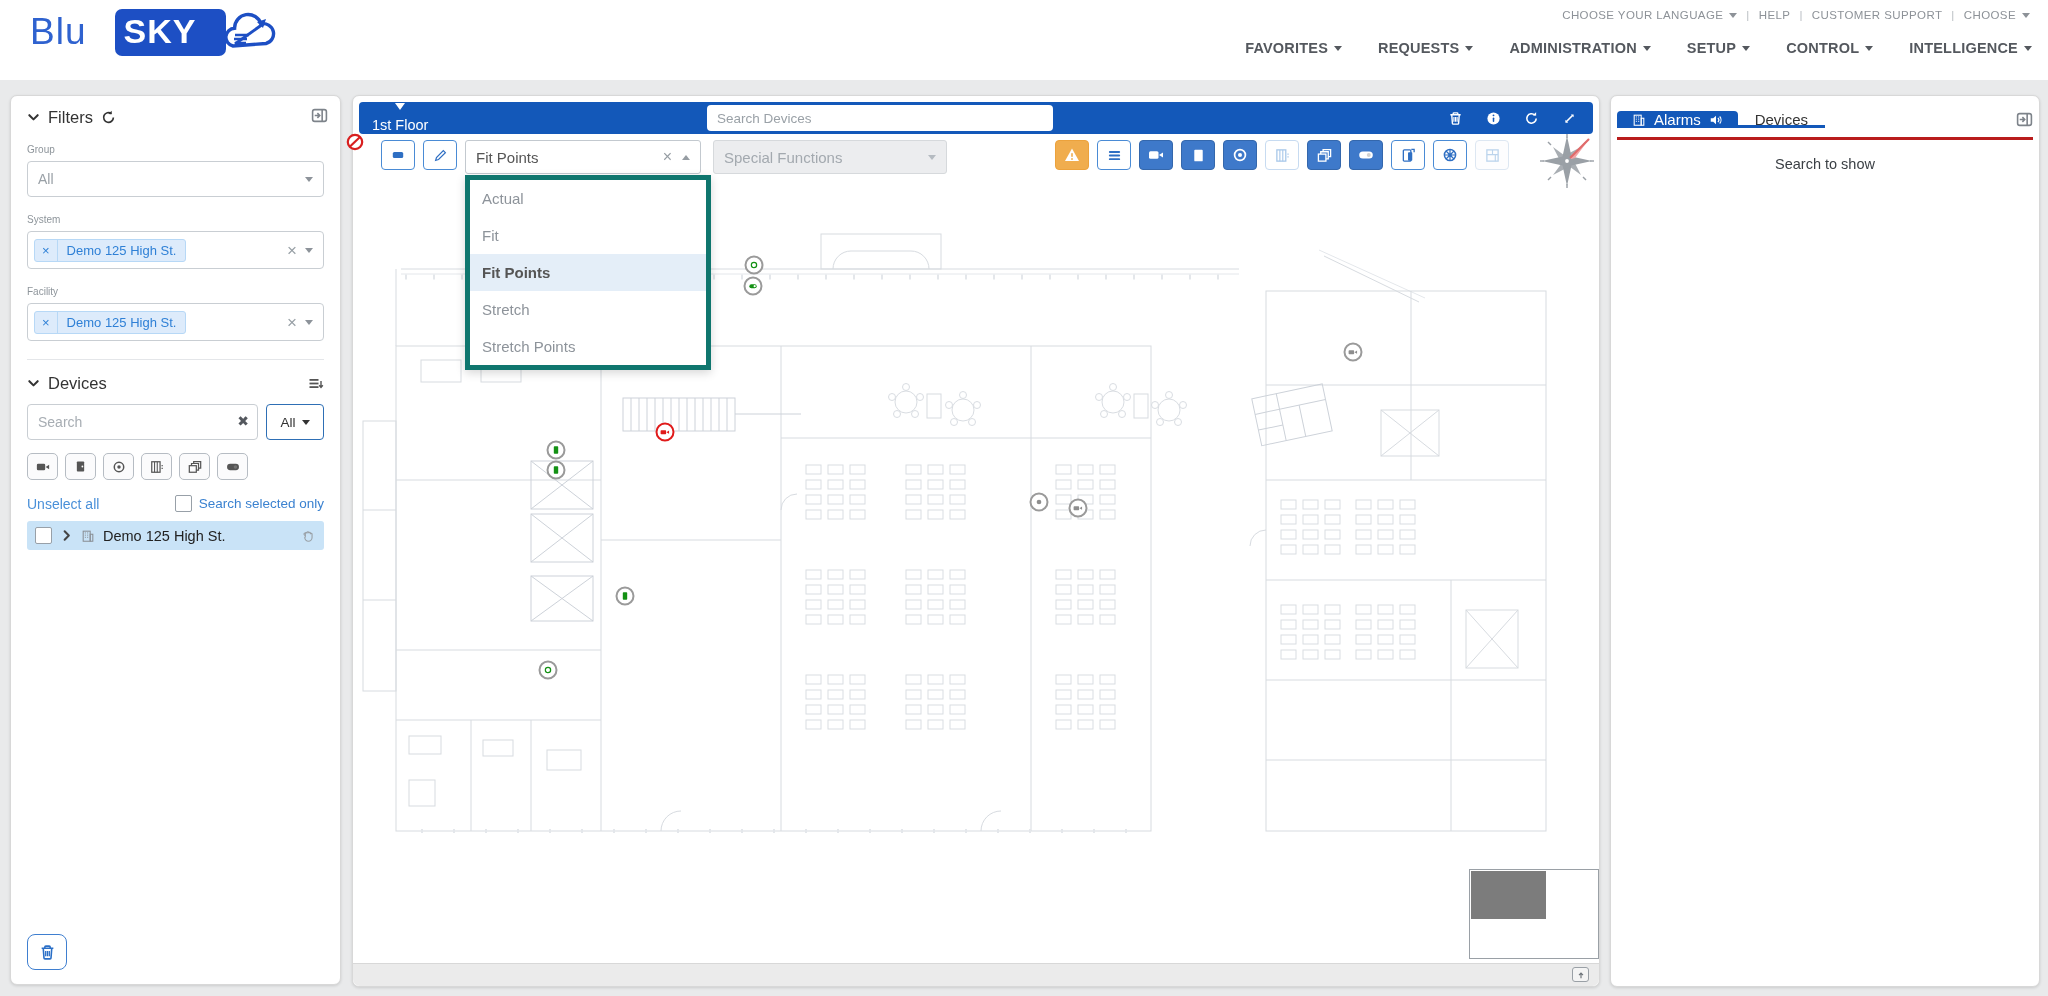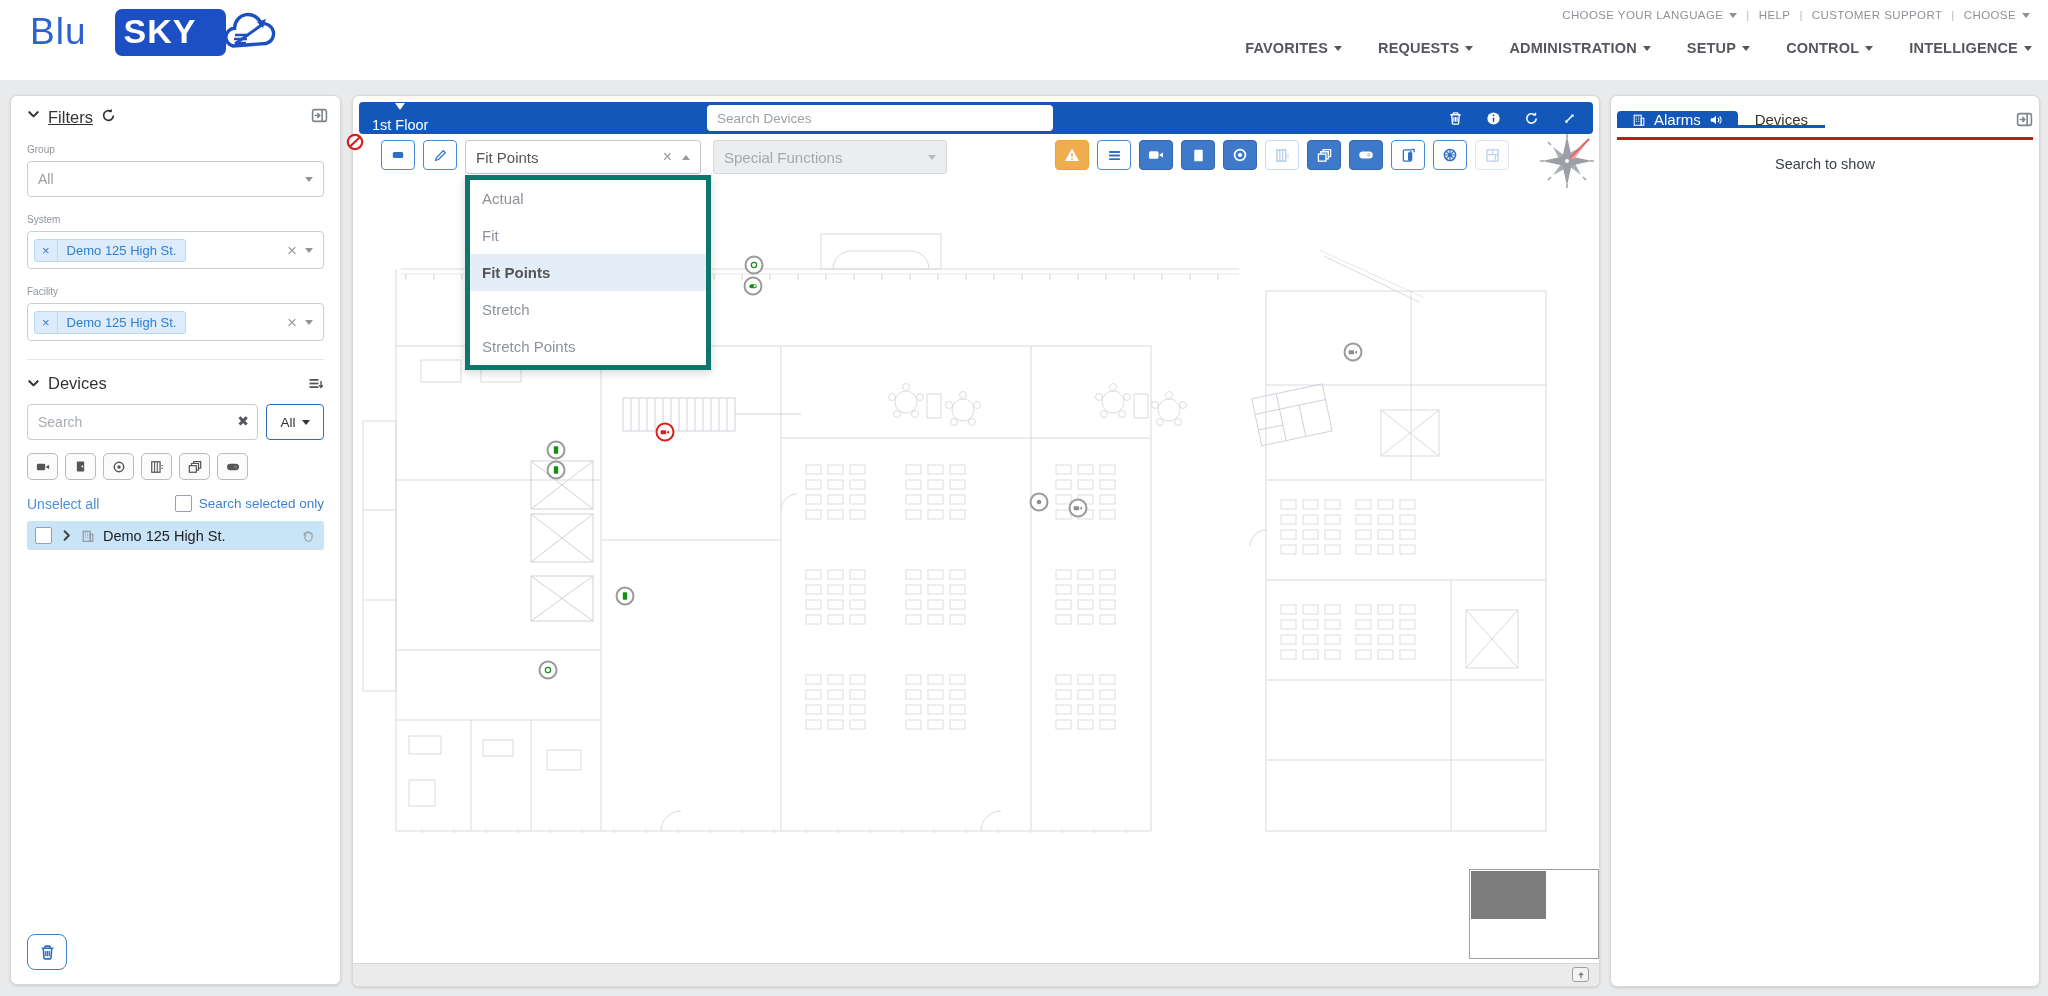--- a/index.html
+++ b/index.html
@@ -23,21 +23,21 @@
   .caret{width:0;height:0;border-left:4px solid transparent;border-right:4px solid transparent;
          border-top:5px solid currentColor;display:inline-block;}
   .caret.up{border-top:none;border-bottom:5px solid currentColor;}
   
   .card{position:absolute;background:#fff;border:1px solid #d8d8d8;border-radius:7px;
         box-shadow:0 1px 3px rgba(0,0,0,.13);}
   #sidebar{left:10px;top:95px;width:331px;height:890px;padding:12px 16px;box-sizing:border-box;}
   #mapcard{left:352px;top:95px;width:1246px;height:890px;}
   #rightpanel{left:1610px;top:95px;width:428px;height:890px;}
   
-  .sb-head{display:flex;align-items:flex-start;gap:8px;font-size:16.5px;color:#333;text-decoration:underline;}
+  .sb-head{display:flex;align-items:center;gap:8px;font-size:16.5px;color:#333;}
   .icbtn{background:none;border:none;padding:0;cursor:pointer;color:#7d838a;display:flex;}
   .dock{position:absolute;top:11px;right:12px;}
   .fld-label{margin:17px 0 6px;color:#8e959b;font-size:10px;}
   .selectbox{height:34px;border:1px solid #c9ced3;border-radius:4px;background:#fff;
              display:flex;align-items:center;padding:0 10px;gap:8px;}
   .selectbox .val{flex:1;color:#9aa1a7;font-size:14px;}
   .selectbox .caret{color:#8d939a;}
   .multisel{height:36px;border:1px solid #c9ced3;border-radius:4px;background:#fff;
             display:flex;align-items:center;padding:0 10px 0 6px;gap:8px;}
   .tag{display:flex;align-items:stretch;border:1px solid #b7d8f6;border-radius:3px;

